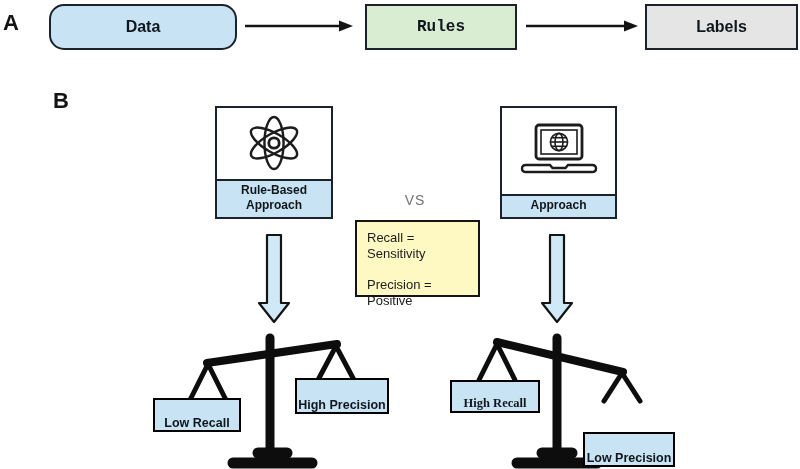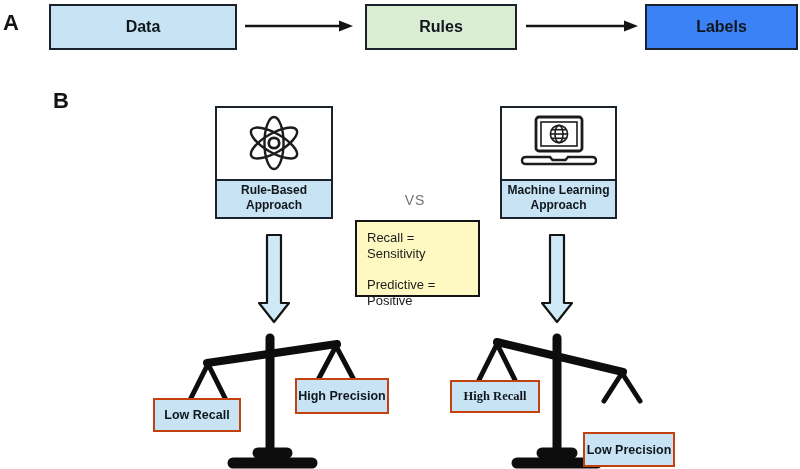--- a/index.html
+++ b/index.html
@@ -31,52 +31,52 @@
     position:absolute;left:390px;top:192px;width:50px;text-align:center;
     font-size:14px;font-weight:500;letter-spacing:1px;color:#737373;
   }
   .def-box{
     position:absolute;left:355px;top:220px;width:101px;height:57px;
     border:2px solid #141414;background:#fef9c3;
     padding:8px 10px;font-size:13px;line-height:1.25;color:#1c1c1c;
   }
   .def-box .gap{height:14px;}
   .scale-tag{
-    position:absolute;border:2px solid #c2410c;background:#c8e4f4;
-    display:flex;align-items:center;justify-content:center;
+    position:absolute;border:2px solid #000000;background:#c8e4f4;
+    display:flex;align-items:flex-end;justify-content:center;
     font-size:12.5px;font-weight:bold;color:#10161c;text-align:center;
   }
   svg{display:block;}
 </style>
 </head>
 <body>
 
 <div class="canvas">
 
   <div class="abs panel-letter" style="left:3px;top:10px;">A</div>
 
-  <div class="flow-box" style="left:49px;top:4px;width:184px;background:#c8e4f4;">
+  <div class="flow-box" style="left:49px;top:4px;width:184px;background:#c8e4f4;border-radius:15px;">
     <span>Data</span>
   </div>
 
   <svg class="abs" style="left:243px;top:16px;" width="112" height="20" viewBox="0 0 112 20">
     <line x1="2" y1="10" x2="97" y2="10" stroke="#141414" stroke-width="2.4"></line>
     <polygon points="96,4.5 110,10 96,15.5" fill="#141414"></polygon>
   </svg>
 
-  <div class="flow-box" style="left:365px;top:4px;width:148px;background:#d9edd3;">
+  <div class="flow-box" style="left:365px;top:4px;width:148px;background:#d9edd3;font-family:Liberation Mono, monospace;">
     <span>Rules</span>
   </div>
 
   <svg class="abs" style="left:524px;top:16px;" width="116" height="20" viewBox="0 0 116 20">
     <line x1="2" y1="10" x2="101" y2="10" stroke="#141414" stroke-width="2.4"></line>
     <polygon points="100,4.5 114,10 100,15.5" fill="#141414"></polygon>
   </svg>
 
-  <div class="flow-box" style="left:645px;top:4px;width:149px;background:#3b82f6;">
+  <div class="flow-box" style="left:645px;top:4px;width:149px;background:#e5e5e5;">
     <span>Labels</span>
   </div>
 
   <div class="abs panel-letter" style="left:53px;top:88px;">B</div>
 
   <div class="approach-card" style="left:215px;top:106px;width:114px;height:109px;">
     <div class="card-icon-area">
       <svg width="70" height="66" viewBox="-40 -38 80 76">
         <g fill="none" stroke="#1c1c1c" stroke-width="2.8">
           <ellipse rx="11" ry="30"></ellipse>
@@ -101,31 +101,30 @@
           <circle cx="42" cy="20" r="8.6"></circle>
           <ellipse cx="42" cy="20" rx="4" ry="8.6"></ellipse>
           <line x1="33.4" y1="20" x2="50.6" y2="20"></line>
           <line x1="34.6" y1="15.7" x2="49.4" y2="15.7"></line>
           <line x1="34.6" y1="24.3" x2="49.4" y2="24.3"></line>
         </g>
         <path d="M9,43 L33,43 L35.5,46 L48.5,46 L51,43 L75,43 Q79,43 79,46.5 Q79,50 75,50 L9,50 Q5,50 5,46.5 Q5,43 9,43 Z" fill="#ffffff" stroke="#1c1c1c" stroke-width="2.4"></path>
       </svg>
     </div>
     <div class="card-label">
-      <span>Machine Learning</span>
       <span>Approach</span>
     </div>
   </div>
 
   <div class="vs-label">VS</div>
 
   <div class="def-box">
     <div>Recall = Sensitivity</div>
     <div class="gap"></div>
-    <div>Predictive = Positive</div>
+    <div>Precision = Positive</div>
   </div>
 
   <svg class="abs" style="left:255px;top:233px;" width="38" height="92" viewBox="0 0 38 92">
     <polygon points="12,2 26,2 26,70 34,70 19,89 4,70 12,70" fill="#cfe9f6" stroke="#141414" stroke-width="2.2" stroke-linejoin="round"></polygon>
   </svg>
   <svg class="abs" style="left:538px;top:233px;" width="38" height="92" viewBox="0 0 38 92">
     <polygon points="12,2 26,2 26,70 34,70 19,89 4,70 12,70" fill="#cfe9f6" stroke="#141414" stroke-width="2.2" stroke-linejoin="round"></polygon>
   </svg>
 
   <svg class="abs" style="left:155px;top:330px;" width="250" height="139" viewBox="0 0 250 139">

